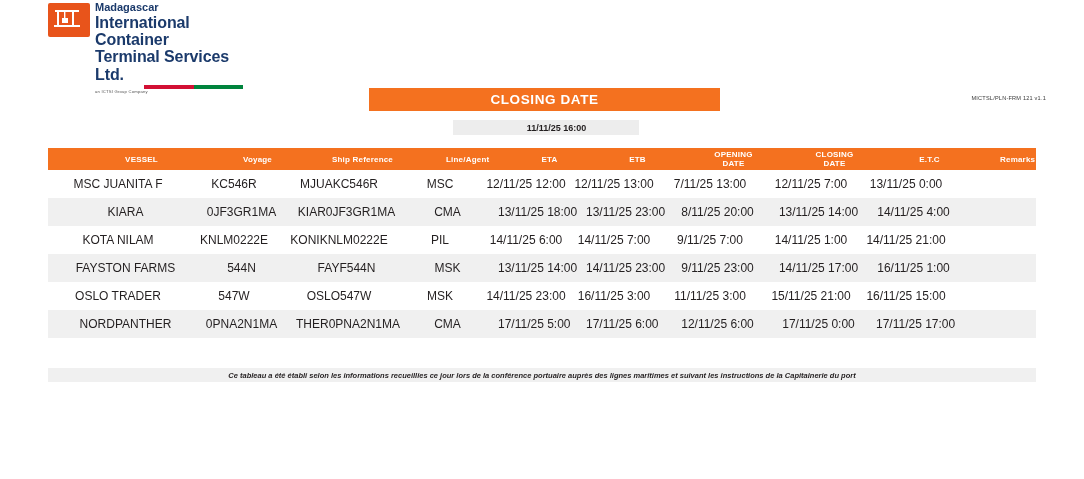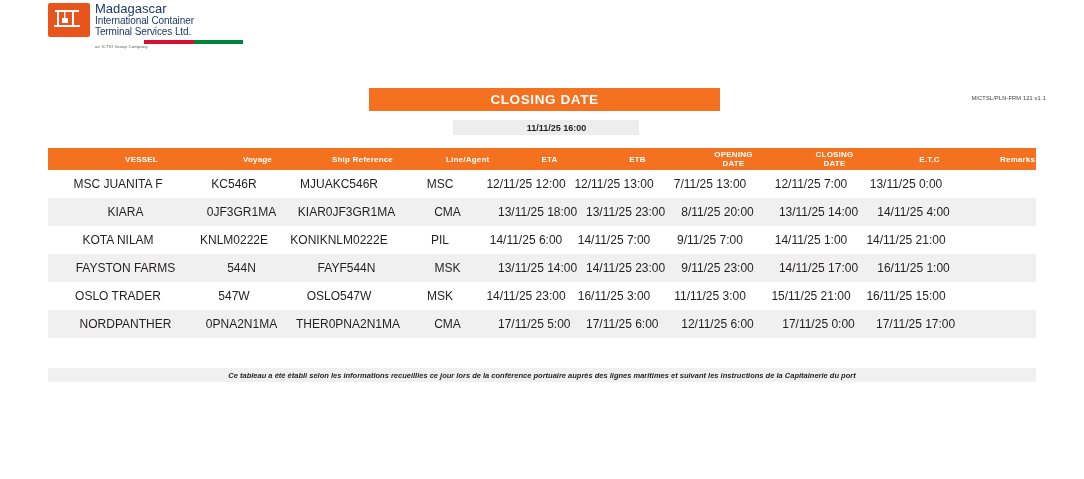--- a/index.html
+++ b/index.html
@@ -47,29 +47,29 @@
     width: 26px;
     height: 22px;
   }
   .logo-text {
     margin-left: 5px;
     line-height: 1.08;
   }
   .logo-text .l1,
   .logo-text .l2,
   .logo-text .l3 {
-    font-size: 10px;
-    font-weight: normal;
+    font-size: 16px;
+    font-weight: bold;
     color: #1b3a6b;
     display: block;
     letter-spacing: -0.1px;
   }
   .logo-text .l0 {
-    font-size: 13px;
-    font-weight: normal;
+    font-size: 11px;
+    font-weight: bold;
     color: #1b3a6b;
     display: block;
   }
   .logo-stripes {
     margin-top: 2px;
     width: 148px;
     height: 4px;
     display: flex;
   }
   .logo-stripes span { flex: 1 1 0; height: 100%; }

